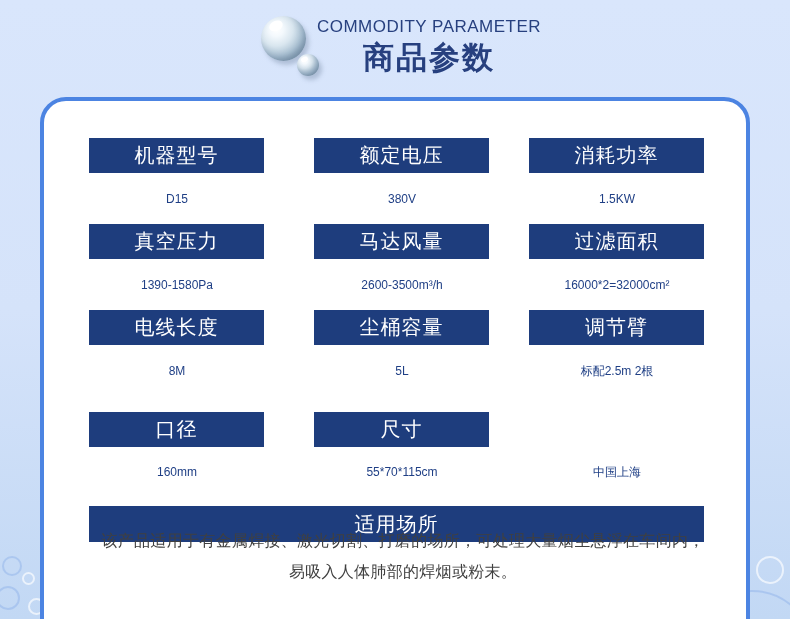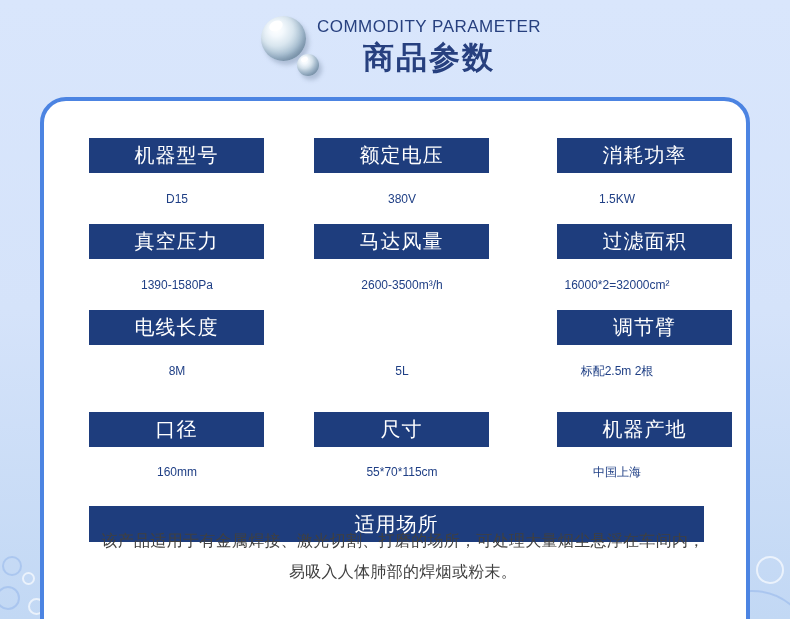--- a/index.html
+++ b/index.html
@@ -110,21 +110,21 @@
     color: #1f3f85;
     font-size: 12px;
     display: flex;
     align-items: center;
     justify-content: center;
     white-space: nowrap;
   }
   
   .c1.param-label { left: 45px; }
   .c2.param-label { left: 270px; }
-  .c3.param-label { left: 485px; margin-left: 28px; }
+  .c3.param-label { left: 485px; }
   .c1.param-value { left: 25px; }
   .c2.param-value { left: 250px; }
   .c3.param-value { left: 465px; }
   
   .r1.param-label { top: 37px; }
   .r2.param-label { top: 123px; }
   .r3.param-label { top: 209px; }
   .r4.param-label { top: 311px; }
   .r1.param-value { top: 83px; }
   .r2.param-value { top: 169px; }
@@ -192,28 +192,28 @@
   <div class="param-value r1 c3">1.5KW</div>
 
   <div class="param-label r2 c1">真空压力</div>
   <div class="param-label r2 c2">马达风量</div>
   <div class="param-label r2 c3">过滤面积</div>
   <div class="param-value r2 c1">1390-1580Pa</div>
   <div class="param-value r2 c2">2600-3500m³/h</div>
   <div class="param-value r2 c3">16000*2=32000cm²</div>
 
   <div class="param-label r3 c1">电线长度</div>
+  <div class="param-label r3 c2">尘桶容量</div>
   <div class="param-label r3 c3">调节臂</div>
   <div class="param-value r3 c1">8M</div>
   <div class="param-value r3 c2">5L</div>
   <div class="param-value r3 c3">标配2.5m 2根</div>
 
   <div class="param-label r4 c1">口径</div>
   <div class="param-label r4 c2">尺寸</div>
-  <div class="param-label r4 c3">机器产地</div>
   <div class="param-value r4 c1">160mm</div>
   <div class="param-value r4 c2">55*70*115cm</div>
   <div class="param-value r4 c3">中国上海</div>
 
   <div class="usage-header">适用场所</div>
   <div class="usage-text">该产品适用于有金属焊接、激光切割、打磨的场所，可处理大量烟尘悬浮在车间内，易吸入人体肺部的焊烟或粉末。</div>
 
 </div>
 
 </body></html>

